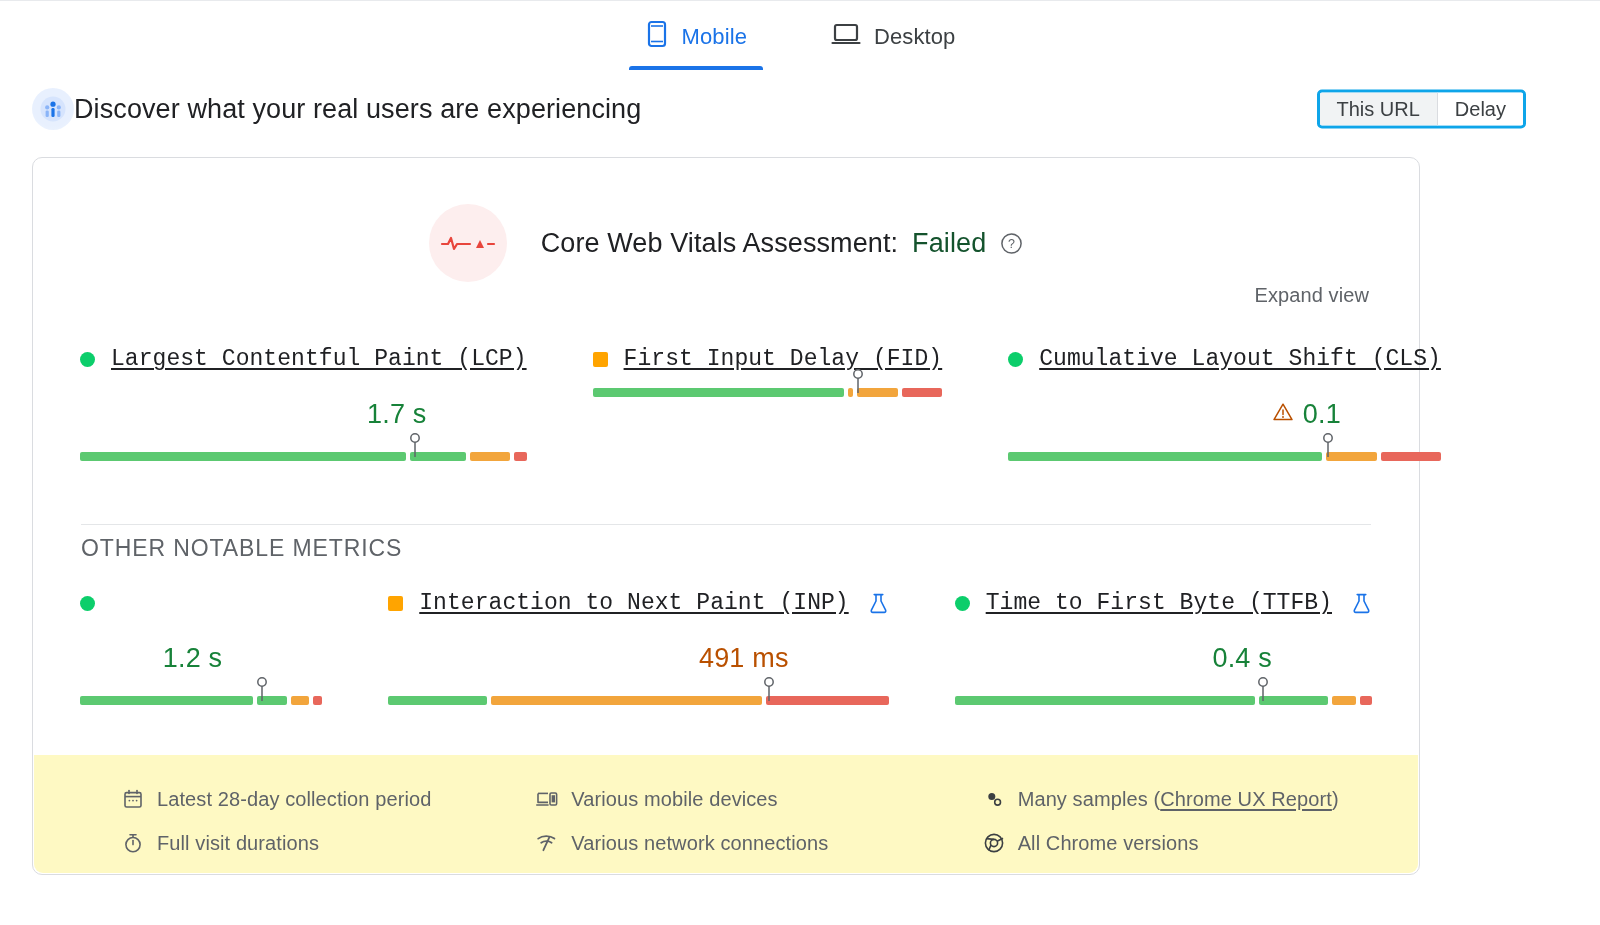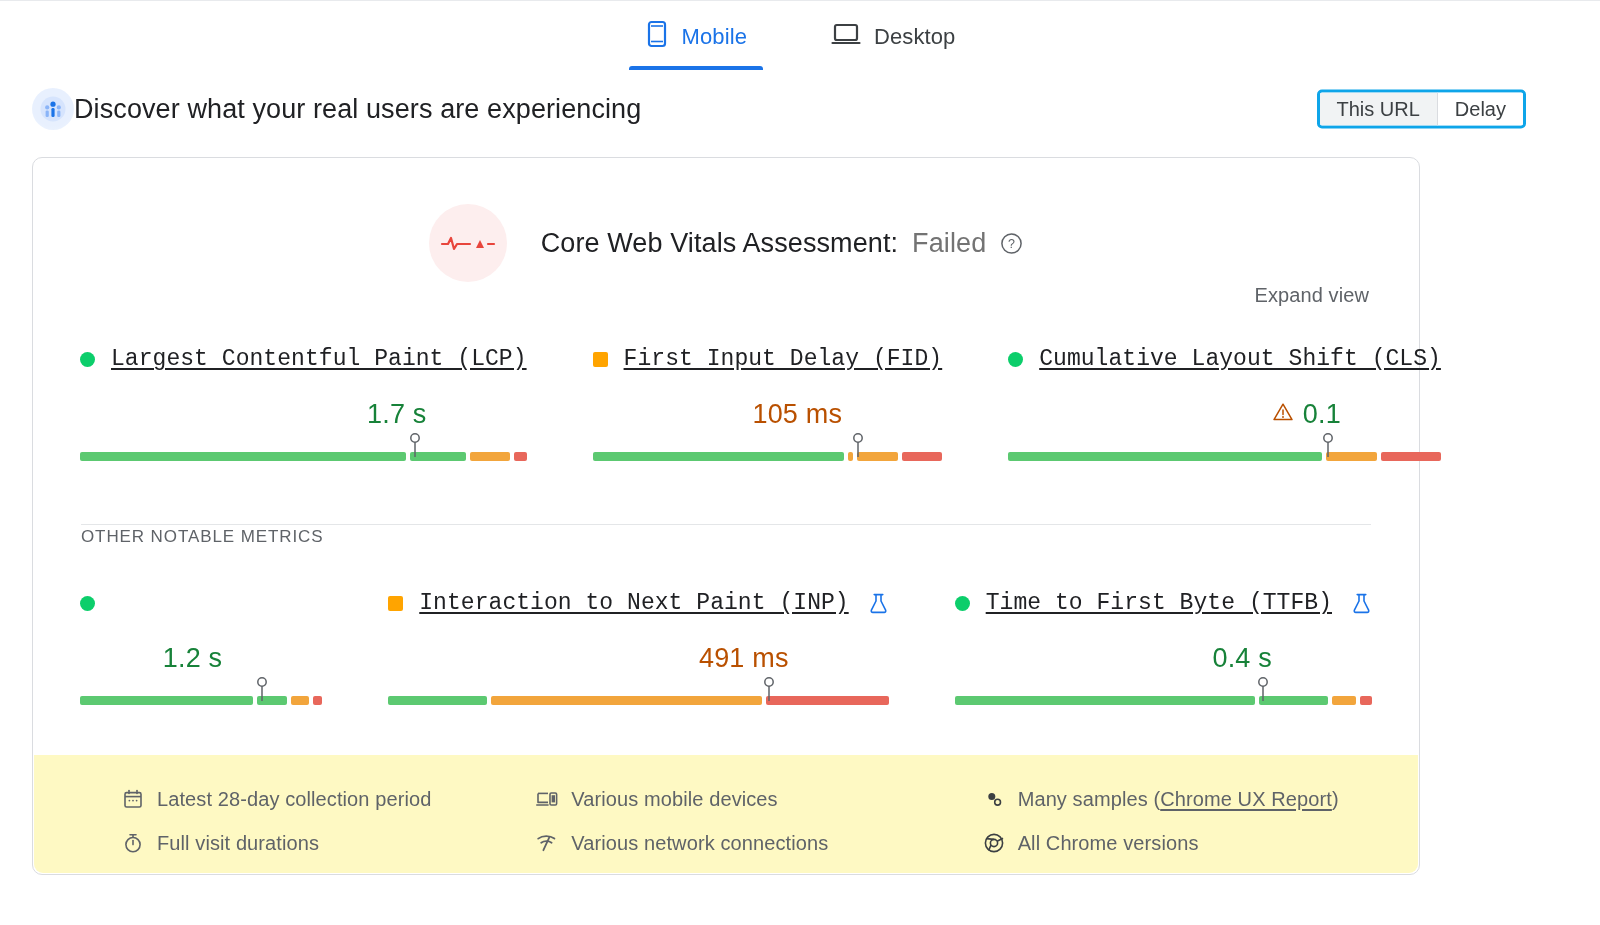--- a/index.html
+++ b/index.html
@@ -72,21 +72,21 @@
     display: flex; align-items: center; justify-content: center;
   }
   .assess-badge {
     width: 78px; height: 78px; border-radius: 50%; background: #fdeeee;
     display: flex; align-items: center; justify-content: center; flex: none;
   }
   .assess-text {
     margin-left: 34px; font-size: 27px; color: #202124; letter-spacing: .1px;
     display: flex; align-items: center; gap: 14px; white-space: nowrap;
   }
-  .assess-status { color: #737373; }
+  .assess-status { color: #14532d; }
   .help-icon { display: inline-flex; align-items: center; cursor: pointer; }
 
   .expand-view {
     position: absolute; right: 50px; top: 126px;
     font-size: 20px; color: #5f6368; cursor: pointer; letter-spacing: .1px;
   }
 
   
   .metric-grid {
     position: absolute; left: 0; width: 100%;
@@ -128,22 +128,22 @@
   .seg.ni { background: #f2a53c; }
   .seg.poor { background: #e8675b; }
   .pin {
     position: absolute; top: -8px; width: 14px; height: 28px; transform: translateX(-7px);
   }
 
   .divider {
     position: absolute; left: 48px; right: 48px; top: 366px; height: 1px; background: #e4e6e8;
   }
   .other-label {
-    position: absolute; left: 48px; top: 369px;
-    font-size: 17px; color: #5f6368; letter-spacing: .9px;
+    position: absolute; left: 48px; top: 377px;
+    font-size: 23px; color: #5f6368; letter-spacing: .9px;
   }
 
   
   .footnote {
     position: absolute; left: 1px; right: 1px; bottom: 1px; height: 118px;
     background: #fef9c3; border-radius: 0 0 9px 9px;
     display: grid; grid-template-columns: repeat(3, 1fr);
     padding: 22px 0 0 0;
   }
   .fn-col { padding-left: 0; }
@@ -256,23 +256,20 @@
             </svg>
           </span>
         </div>
       </div>
 
       <div class="metric">
         <div class="metric-head">
           <span class="metric-dot ni"></span>
           <span class="metric-name">First Input Delay (FID)</span>
         </div>
-        <div class="metric-value-row">
-          <span class="metric-value ni">105 ms</span>
-        </div>
         <div class="dist-wrap">
           <div class="dist-bar">
             <div class="seg good" style="width:74.5%"></div>
             <div class="seg ni" style="width:1.5%"></div>
             <div class="seg ni" style="width:12%"></div>
             <div class="seg poor" style="width:12%"></div>
           </div>
           <span class="pin" style="left:76%">
             <svg width="14" height="28" viewBox="0 0 14 28">
               <circle cx="7" cy="6" r="4.2" fill="#fff" stroke="#5f6368" stroke-width="1.5"></circle>

